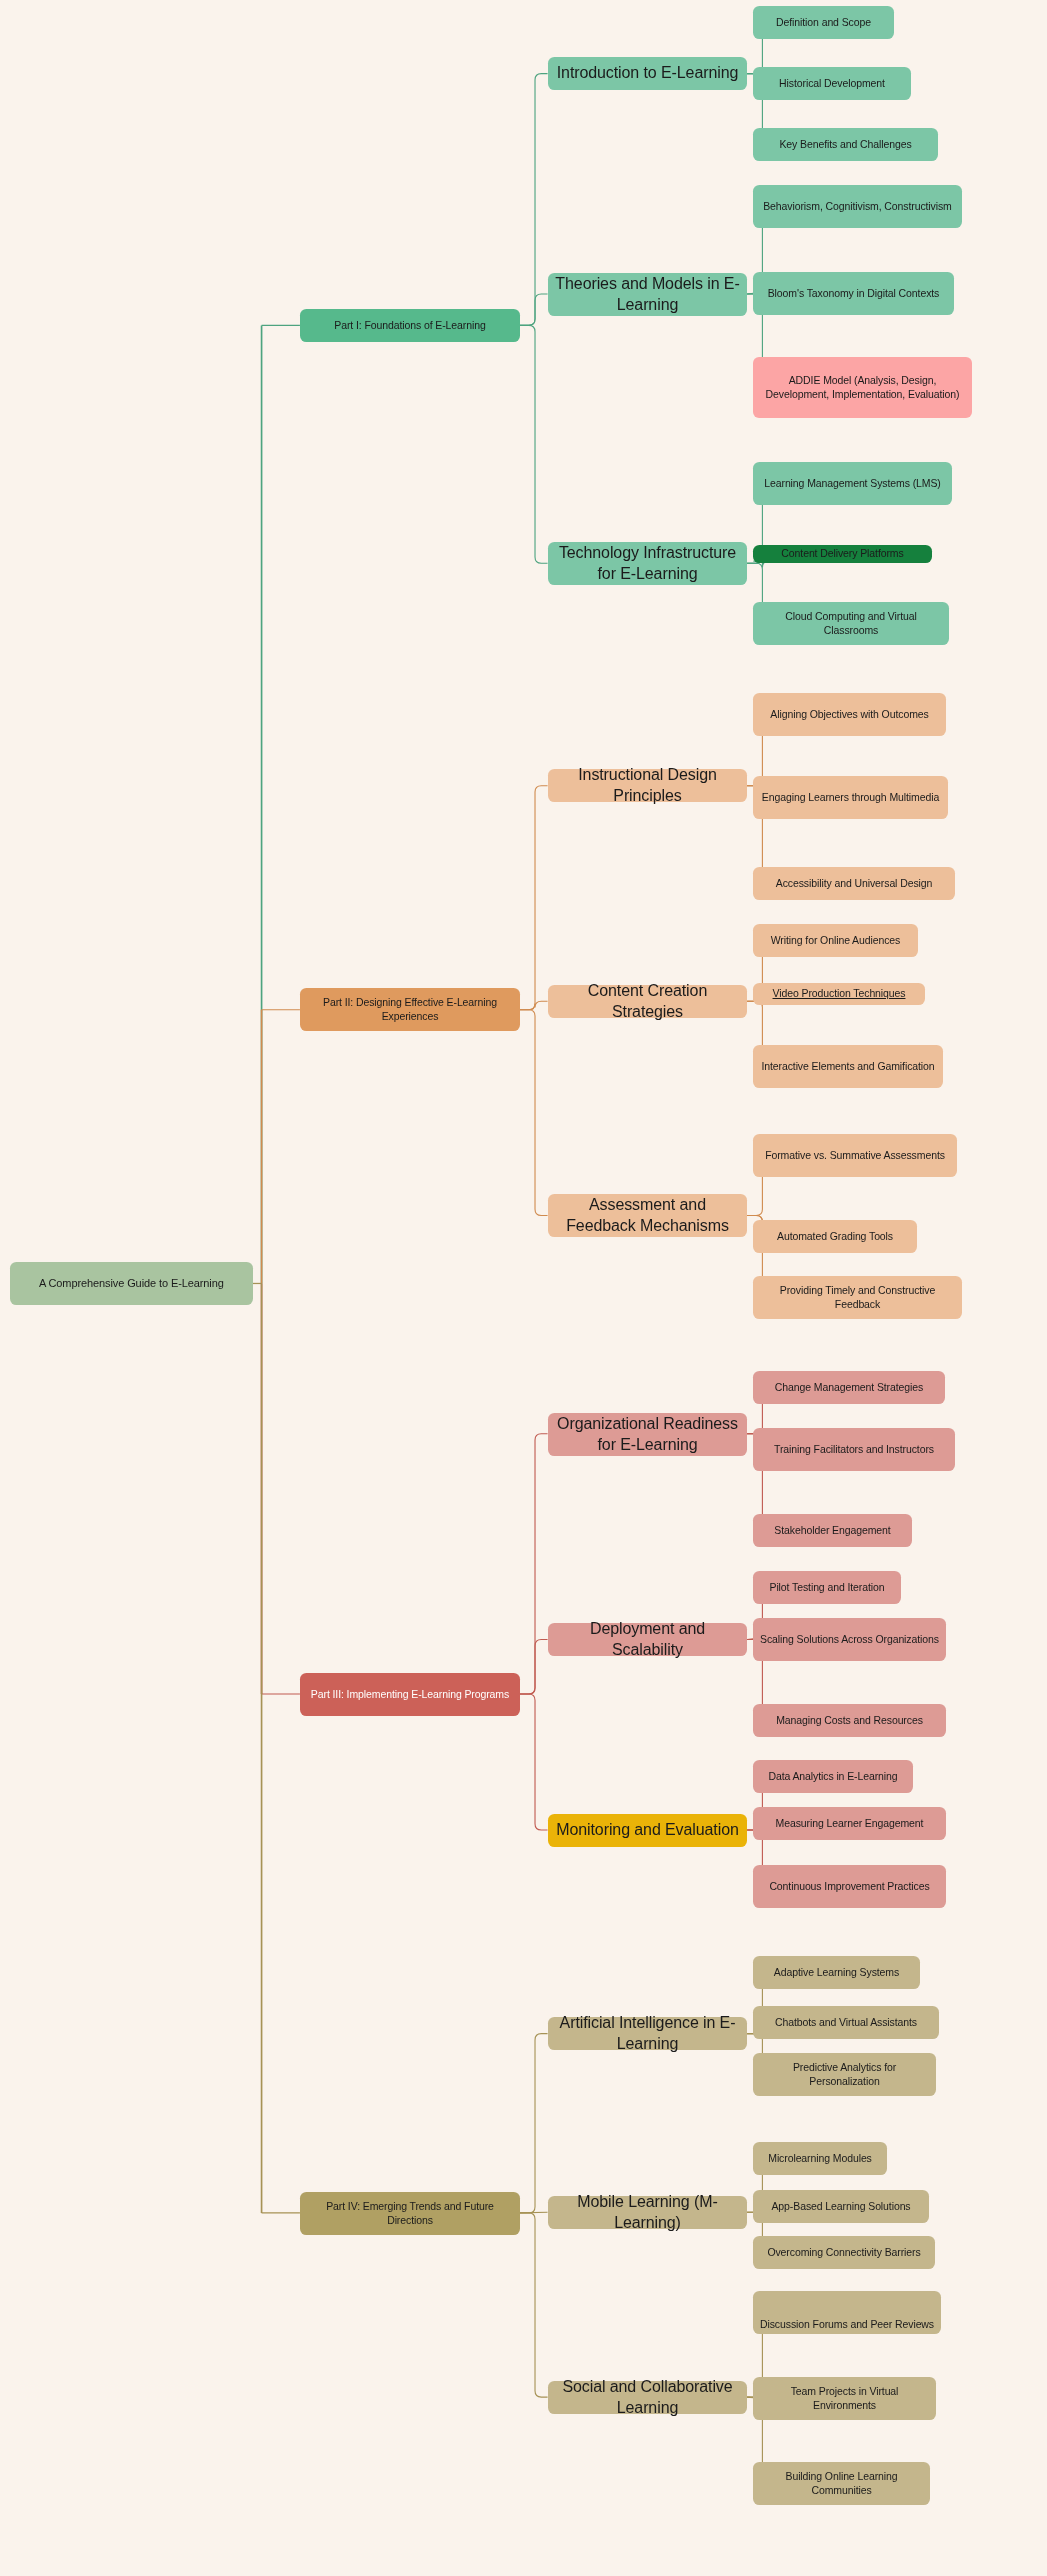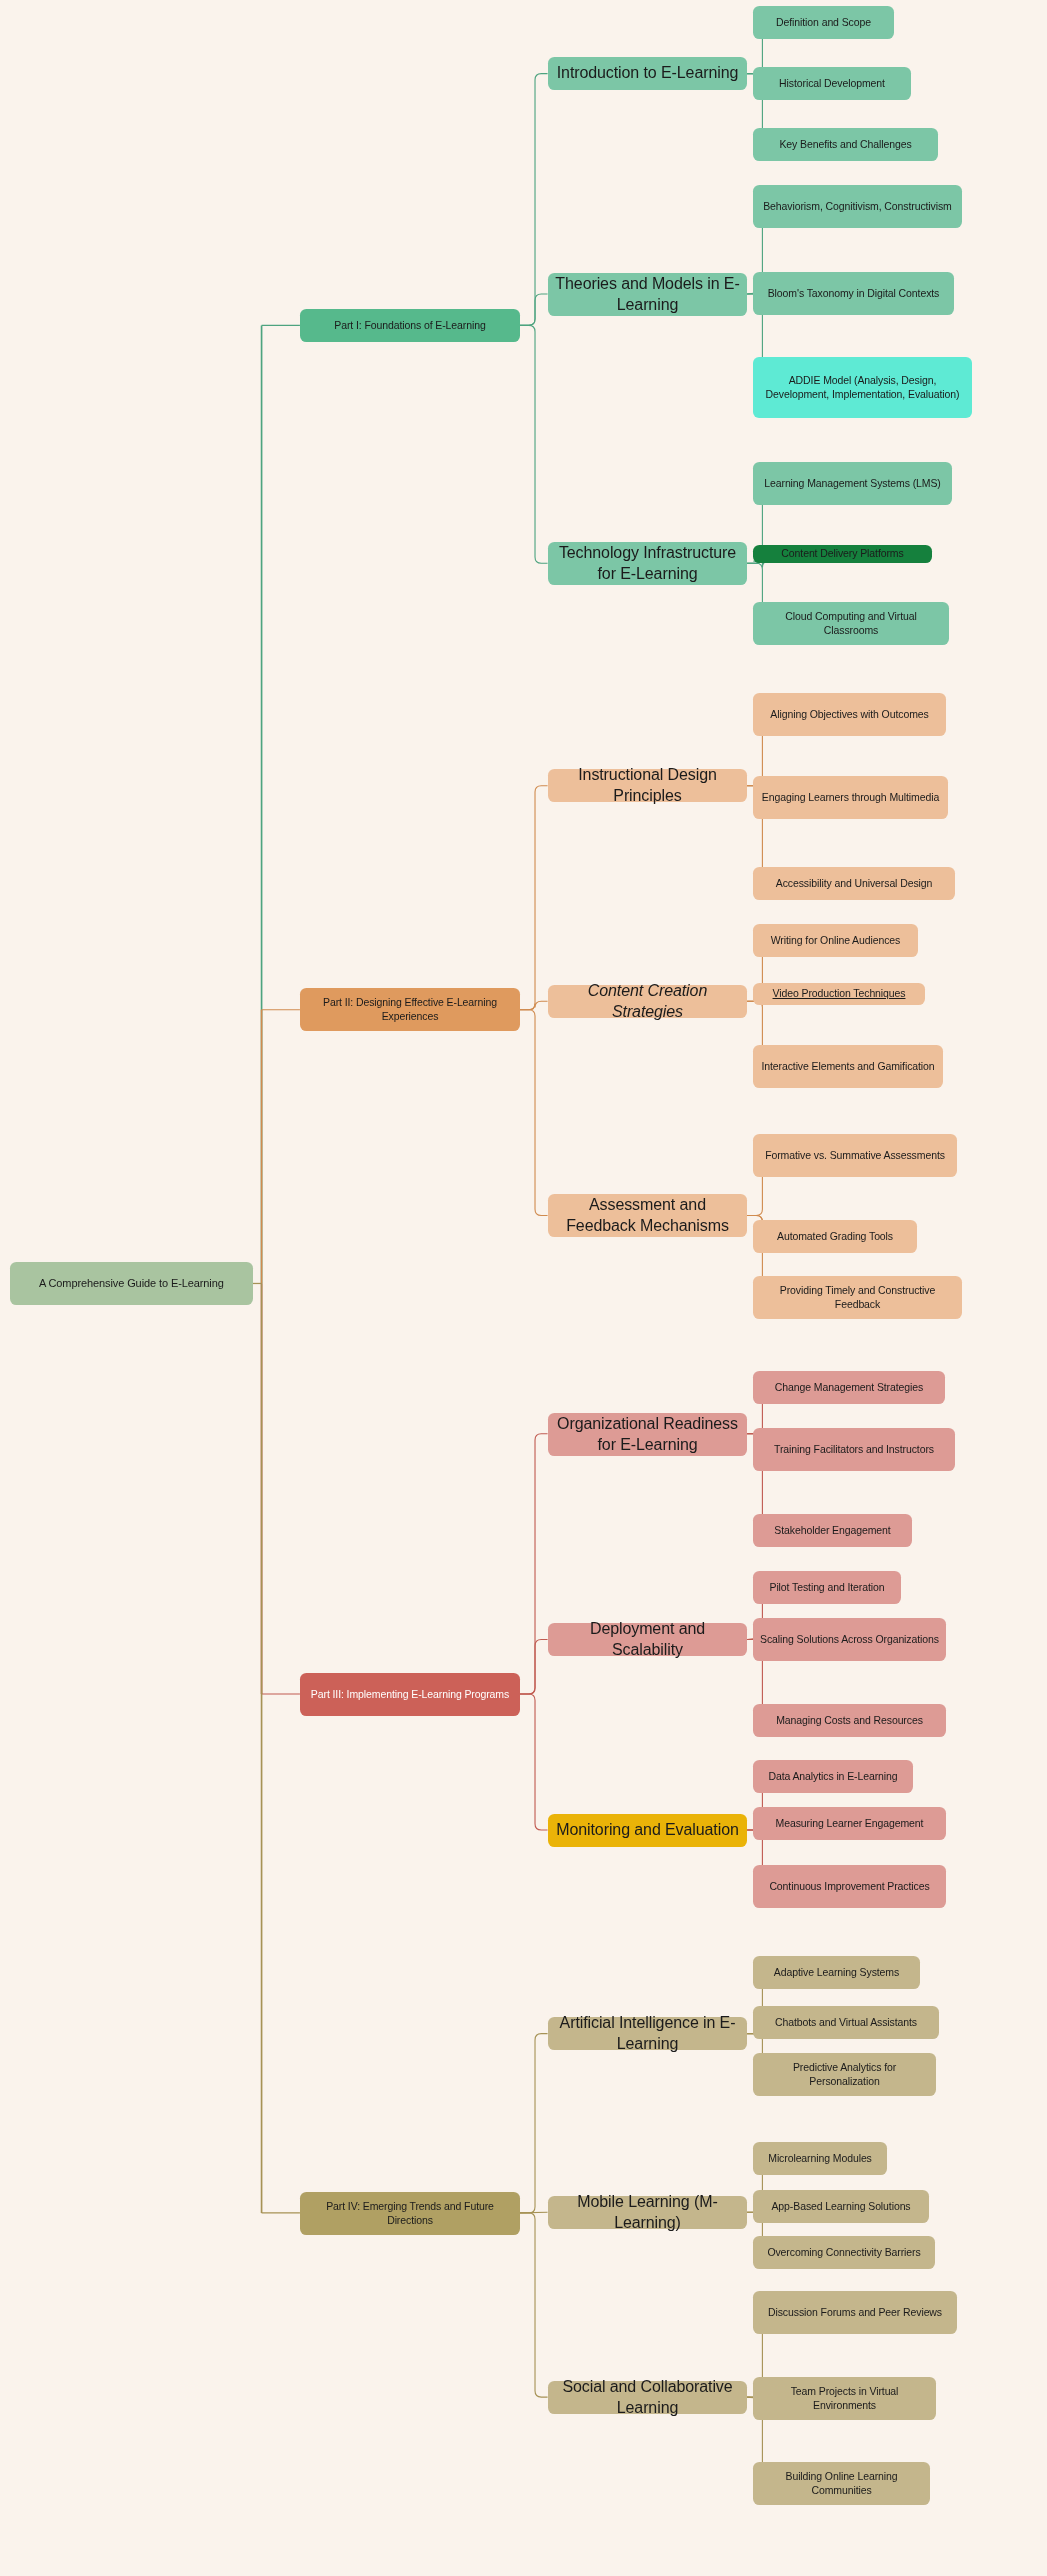--- a/index.html
+++ b/index.html
@@ -112,21 +112,21 @@
       </div>
       <div class="node l2" style="left: 548px; top: 273px; width: 199px; height: 43px; background: rgb(124, 198, 166);">
         <span>Theories and Models in E-Learning</span>
       </div>
       <div class="node l3" style="left: 753px; top: 185px; width: 209px; height: 43px; background: rgb(124, 198, 166);">
         <span>Behaviorism, Cognitivism, Constructivism</span>
       </div>
       <div class="node l3" style="left: 753px; top: 272px; width: 201px; height: 43px; background: rgb(124, 198, 166);">
         <span>Bloom's Taxonomy in Digital Contexts</span>
       </div>
-      <div class="node l3" style="left: 753px; top: 357px; width: 219px; height: 61px; background: #5eead4; border-radius: 6px;">
+      <div class="node l3" style="left: 753px; top: 357px; width: 219px; height: 61px; background: #fca5a5; border-radius: 6px;">
         <span>ADDIE Model (Analysis, Design, Development, Implementation, Evaluation)</span>
       </div>
       <div class="node l2" style="left: 548px; top: 542px; width: 199px; height: 43px; background: rgb(124, 198, 166);">
         <span>Technology Infrastructure for E-Learning</span>
       </div>
       <div class="node l3" style="left: 753px; top: 462px; width: 199px; height: 43px; background: rgb(124, 198, 166);">
         <span>Learning Management Systems (LMS)</span>
       </div>
       <div class="node l3" style="left: 753px; top: 545px; width: 179px; height: 18px; background: #15803d;">
         <span>Content Delivery Platforms</span>
@@ -142,21 +142,21 @@
       </div>
       <div class="node l3" style="left: 753px; top: 693px; width: 193px; height: 43px; background: rgb(237, 191, 154);">
         <span>Aligning Objectives with Outcomes</span>
       </div>
       <div class="node l3" style="left: 753px; top: 776px; width: 195px; height: 43px; background: rgb(237, 191, 154);">
         <span>Engaging Learners through Multimedia</span>
       </div>
       <div class="node l3" style="left: 753px; top: 867px; width: 202px; height: 33px; background: rgb(237, 191, 154);">
         <span>Accessibility and Universal Design</span>
       </div>
-      <div class="node l2" style="left: 548px; top: 985px; width: 199px; height: 33px; background: rgb(237, 191, 154); font-style: italic;">
+      <div class="node l2" style="left: 548px; top: 985px; width: 199px; height: 33px; background: rgb(237, 191, 154);">
         <span>Content Creation Strategies</span>
       </div>
       <div class="node l3" style="left: 753px; top: 924px; width: 165px; height: 33px; background: rgb(237, 191, 154);">
         <span>Writing for Online Audiences</span>
       </div>
       <div class="node l3" style="left: 753px; top: 983px; width: 172px; height: 22px; background: rgb(237, 191, 154); text-decoration: underline;">
         <span>Video Production Techniques</span>
       </div>
       <div class="node l3" style="left: 753px; top: 1045px; width: 190px; height: 43px; background: rgb(237, 191, 154);">
         <span>Interactive Elements and Gamification</span>
@@ -235,21 +235,21 @@
       </div>
       <div class="node l3" style="left: 753px; top: 2190px; width: 176px; height: 33px; background: rgb(196, 182, 140);">
         <span>App-Based Learning Solutions</span>
       </div>
       <div class="node l3" style="left: 753px; top: 2236px; width: 182px; height: 33px; background: rgb(196, 182, 140);">
         <span>Overcoming Connectivity Barriers</span>
       </div>
       <div class="node l2" style="left: 548px; top: 2381px; width: 199px; height: 33px; background: rgb(196, 182, 140);">
         <span>Social and Collaborative Learning</span>
       </div>
-      <div class="node l3" style="left: 753px; top: 2291px; width: 204px; height: 43px; background: rgb(196, 182, 140);">
+      <div class="node l3" style="left: 753px; top: 2291px; width: 188px; height: 43px; background: rgb(196, 182, 140); align-items: flex-end;">
         <span>Discussion Forums and Peer Reviews</span>
       </div>
       <div class="node l3" style="left: 753px; top: 2377px; width: 183px; height: 43px; background: rgb(196, 182, 140);">
         <span>Team Projects in Virtual Environments</span>
       </div>
       <div class="node l3" style="left: 753px; top: 2462px; width: 177px; height: 43px; background: rgb(196, 182, 140);">
         <span>Building Online Learning Communities</span>
       </div>
     </div>
 </div>

